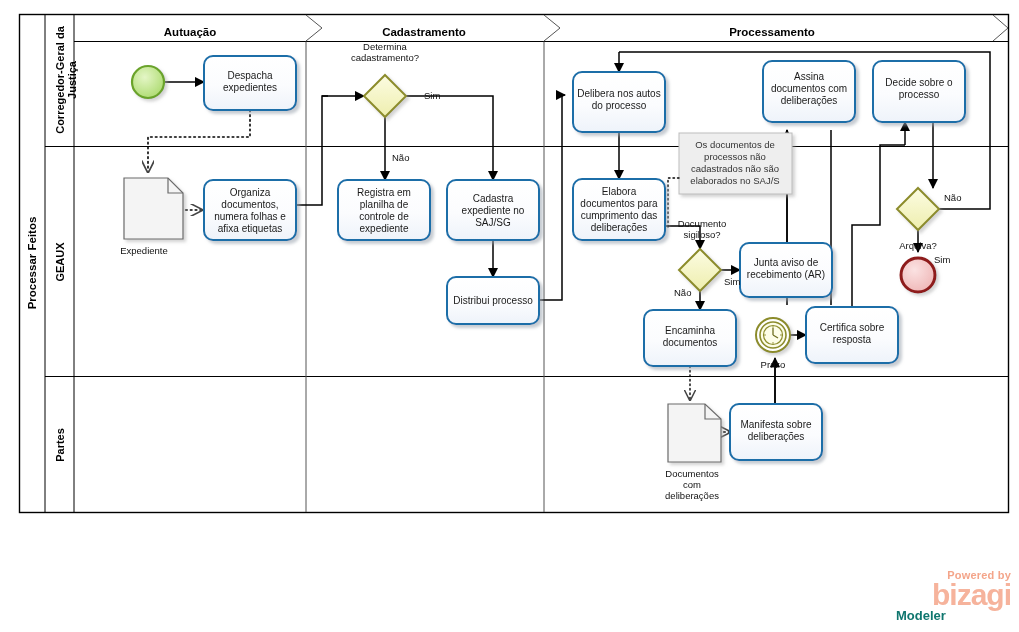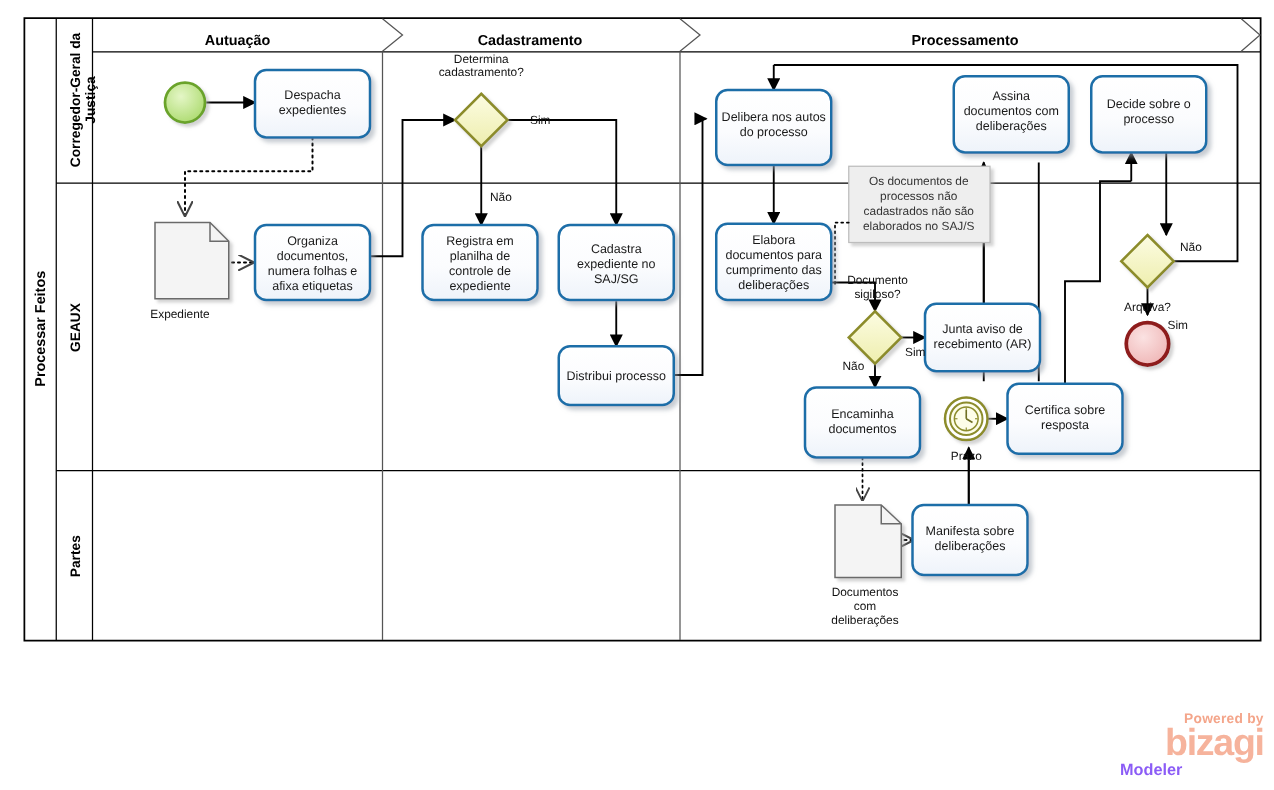--- a/index.html
+++ b/index.html
@@ -19,21 +19,21 @@
   .flow{stroke:#000;stroke-width:1.5;fill:none;}
   .msgflow{stroke:#000;stroke-width:1.6;fill:none;stroke-dasharray:1.6 3.2;stroke-linecap:round;}
   .assoc{stroke:#000;stroke-width:1.4;fill:none;stroke-dasharray:1.5 3;stroke-linecap:round;}
   .task-rect{fill:url(#taskgrad);stroke:#1f6ea8;stroke-width:2;}
   .gw{fill:url(#gwgrad);stroke:#8c8c2c;stroke-width:2;}
   .doc-art{fill:#f4f4f4;stroke:#6b6b6b;stroke-width:1.2;}
   .note-box{fill:#eeeeee;stroke:#bdbdbd;stroke-width:1;}
   #bizagi{position:absolute;right:8px;bottom:10px;width:118px;text-align:right;user-select:none;margin-top:24px;}
   #bz-top{font-size:11px;color:#f4a58a;font-weight:bold;letter-spacing:.2px;line-height:1;}
   #bz-main{font-size:30px;color:#f6b39c;font-weight:bold;line-height:.95;letter-spacing:-1px;}
-  #bz-sub{font-size:13px;color:#8b5cf6;font-weight:bold;line-height:1;text-align:left;padding-left:3px;}
+  #bz-sub{font-size:13px;color:#0f766e;font-weight:bold;line-height:1;text-align:left;padding-left:3px;}
 </style>
 </head>
 <body>
 
 <div id="stage">
 <svg width="1019" height="632" viewBox="0 0 1019 632">
   <defs>
     <linearGradient id="taskgrad" x1="0" y1="0" x2="0" y2="1">
       <stop offset="0%" stop-color="#ffffff"></stop>
       <stop offset="55%" stop-color="#fbfcfe"></stop>

